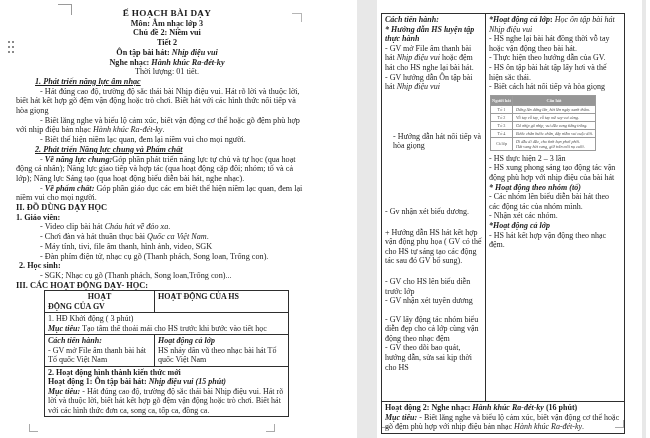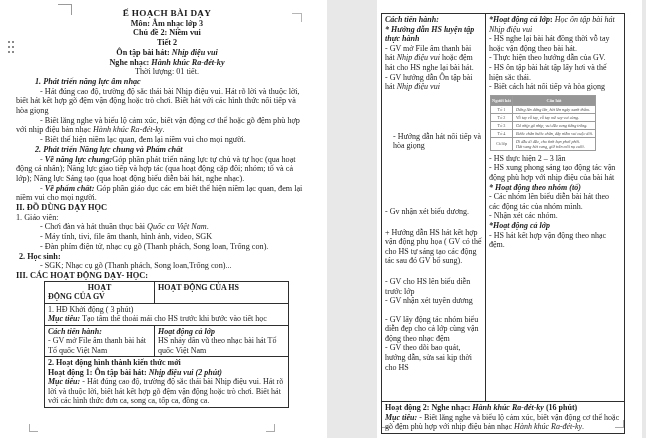--- a/index.html
+++ b/index.html
@@ -3,32 +3,32 @@
 <meta charset="utf-8">
 <style>
   html,body{margin:0;padding:0;}
   body{
     width:650px;height:438px;position:relative;overflow:hidden;
     background:#e8e8e8;
     font-family:"Liberation Serif","DejaVu Serif",serif;
     color:#1c1c1c;
   }
   .page{position:absolute;top:0;bottom:0;background:#ffffff;}
-  #pageL{left:0;width:327px;}
+  #pageL{left:0;width:327px;padding-left:30px;}
   #pageR{left:377px;width:265px;}
   #pageNext{left:646px;width:4px;}
 
   
   .lp{position:absolute;left:16px;top:9px;width:288px;font-size:8.2px;line-height:9.7px;}
   .tblock{text-align:center;padding-left:14px;}
   .t1{font-weight:bold;font-size:9.2px;letter-spacing:.3px;}
   .tb{font-weight:bold;}
   h4{margin:0;font-size:8.4px;font-weight:bold;line-height:9.7px;}
   p{margin:0;}
-  .sub{padding-left:19px;font-weight:bold;font-style:italic;}
+  .sub{padding-left:19px;font-weight:bold;font-style:italic;text-decoration:underline;}
   .ind{text-indent:24px;}
 
   table{border-collapse:collapse;table-layout:fixed;}
   .bigtbl{margin-left:28px;width:244px;font-size:8px;line-height:9.5px;}
   .bigtbl td{border:1px solid #2e2e2e;vertical-align:top;padding:1px 3px;}
   .hcell{font-weight:bold;padding:0 2px;}
   .hc1a{text-align:center;font-weight:bold;}
   .hc1b{text-align:left;font-weight:bold;}
 
   
@@ -78,21 +78,22 @@
 
     <p class="sub">1. Phát triển năng lực âm nhạc</p>
     <p class="ind">- Hát đúng cao độ, trường độ sắc thái bài Nhịp điệu vui. Hát rõ lời và thuộc lời, biết hát kết hợp gõ đệm vận động hoặc trò chơi. Biết hát với các hình thức nối tiếp và hòa giọng</p>
     <p class="ind"><span>- Biết lắng nghe và biểu lộ cảm xúc, biết vận động cơ thể hoặc gõ đệm phù hợp với nhịp điệu bản nhạc </span><span style="font-style: italic;">Hành khúc Ra-đét-ky</span><span>.</span></p>
     <p class="ind">- Biết thể hiện niềm lạc quan, đem lại niềm vui cho mọi người.</p>
     <p class="sub">2. Phát triển Năng lực chung và Phẩm chất</p>
     <p class="ind"><span style="font-weight: bold; font-style: italic;">- Về năng lực chung:</span><span>Góp phần phát triển năng lực tự chủ và tự học (qua hoạt động cá nhân); Năng lực giao tiếp và hợp tác (qua hoạt động  cặp đôi; nhóm; tổ và cả lớp); Năng lực Sáng tạo (qua hoạt động biểu diễn bài hát, nghe nhạc).</span></p>
     <p class="ind"><span style="font-weight: bold; font-style: italic;">- Về phẩm chất:</span><span> Góp phần giáo dục các em biết thể hiện niềm lạc quan, đem lại niềm vui cho mọi người.</span></p>
 
     <h4>II. ĐỒ DÙNG DẠY HỌC</h4>
-    <p style="font-weight:normal">1. Giáo viên:</p>
+    <p style="font-weight:bold">1. Giáo viên:</p>
+    <p class="ind"><span>- Video clip bài hát  </span><span style="font-style: italic;">Cháu hát về đảo xa</span><span>.</span></p>
     <p class="ind"><span>- Chơi đàn và hát thuần thục bài </span><span style="font-style: italic;">Quốc ca Việt Nam</span><span>.</span></p>
     <p class="ind">- Máy tính, tivi, file âm thanh, hình ảnh, video, SGK</p>
     <p class="ind">- Đàn phím điện tử, nhạc cụ gõ (Thanh phách,  Song loan, Trống con).</p>
     <p style="font-weight:bold;padding-left:3px">2. Học sinh:</p>
     <p class="ind">- SGK; Nhạc cụ gõ (Thanh phách, Song loan,Trống con)...</p>
 
     <h4>III. CÁC HOẠT ĐỘNG DẠY- HỌC:</h4>
 
     <table class="bigtbl">
       <colgroup>
@@ -119,21 +120,21 @@
           <p>- GV mở File âm thanh bài hát Tổ quốc Việt Nam</p>
         </td>
         <td>
           <p><span style="font-weight: bold; font-style: italic;">Hoạt động cả lớp</span></p>
           <p>HS nhảy dân vũ theo nhạc bài hát Tổ quốc Việt Nam</p>
         </td>
       </tr>
       <tr>
         <td colspan="2">
           <p style="font-weight:bold">2. Hoạt động hình thành kiến thức mới</p>
-          <p><span style="font-weight: bold;">Hoạt động 1:  Ôn tập bài hát: </span><span style="font-weight: bold; font-style: italic;">Nhịp điệu vui (2 phút)</span></p>
+          <p><span style="font-weight: bold;">Hoạt động 1:  Ôn tập bài hát: </span><span style="font-weight: bold; font-style: italic;">Nhịp điệu vui (15 phút)</span></p>
           <p><span style="font-weight: bold; font-style: italic;">Mục tiêu: </span><span>- Hát đúng cao độ, trường độ sắc thái bài Nhịp điệu vui. Hát rõ lời và thuộc lời, biết hát kết hợp gõ đệm vận động hoặc trò chơi. Biết hát với các hình thức đơn ca, song ca, tốp ca, đồng ca.</span></p>
         </td>
       </tr>
     </tbody>
       </table>
   </div>
 </div>
 
 <div class="page" id="pageR">
   <div class="mark cnr-bl2"></div>

